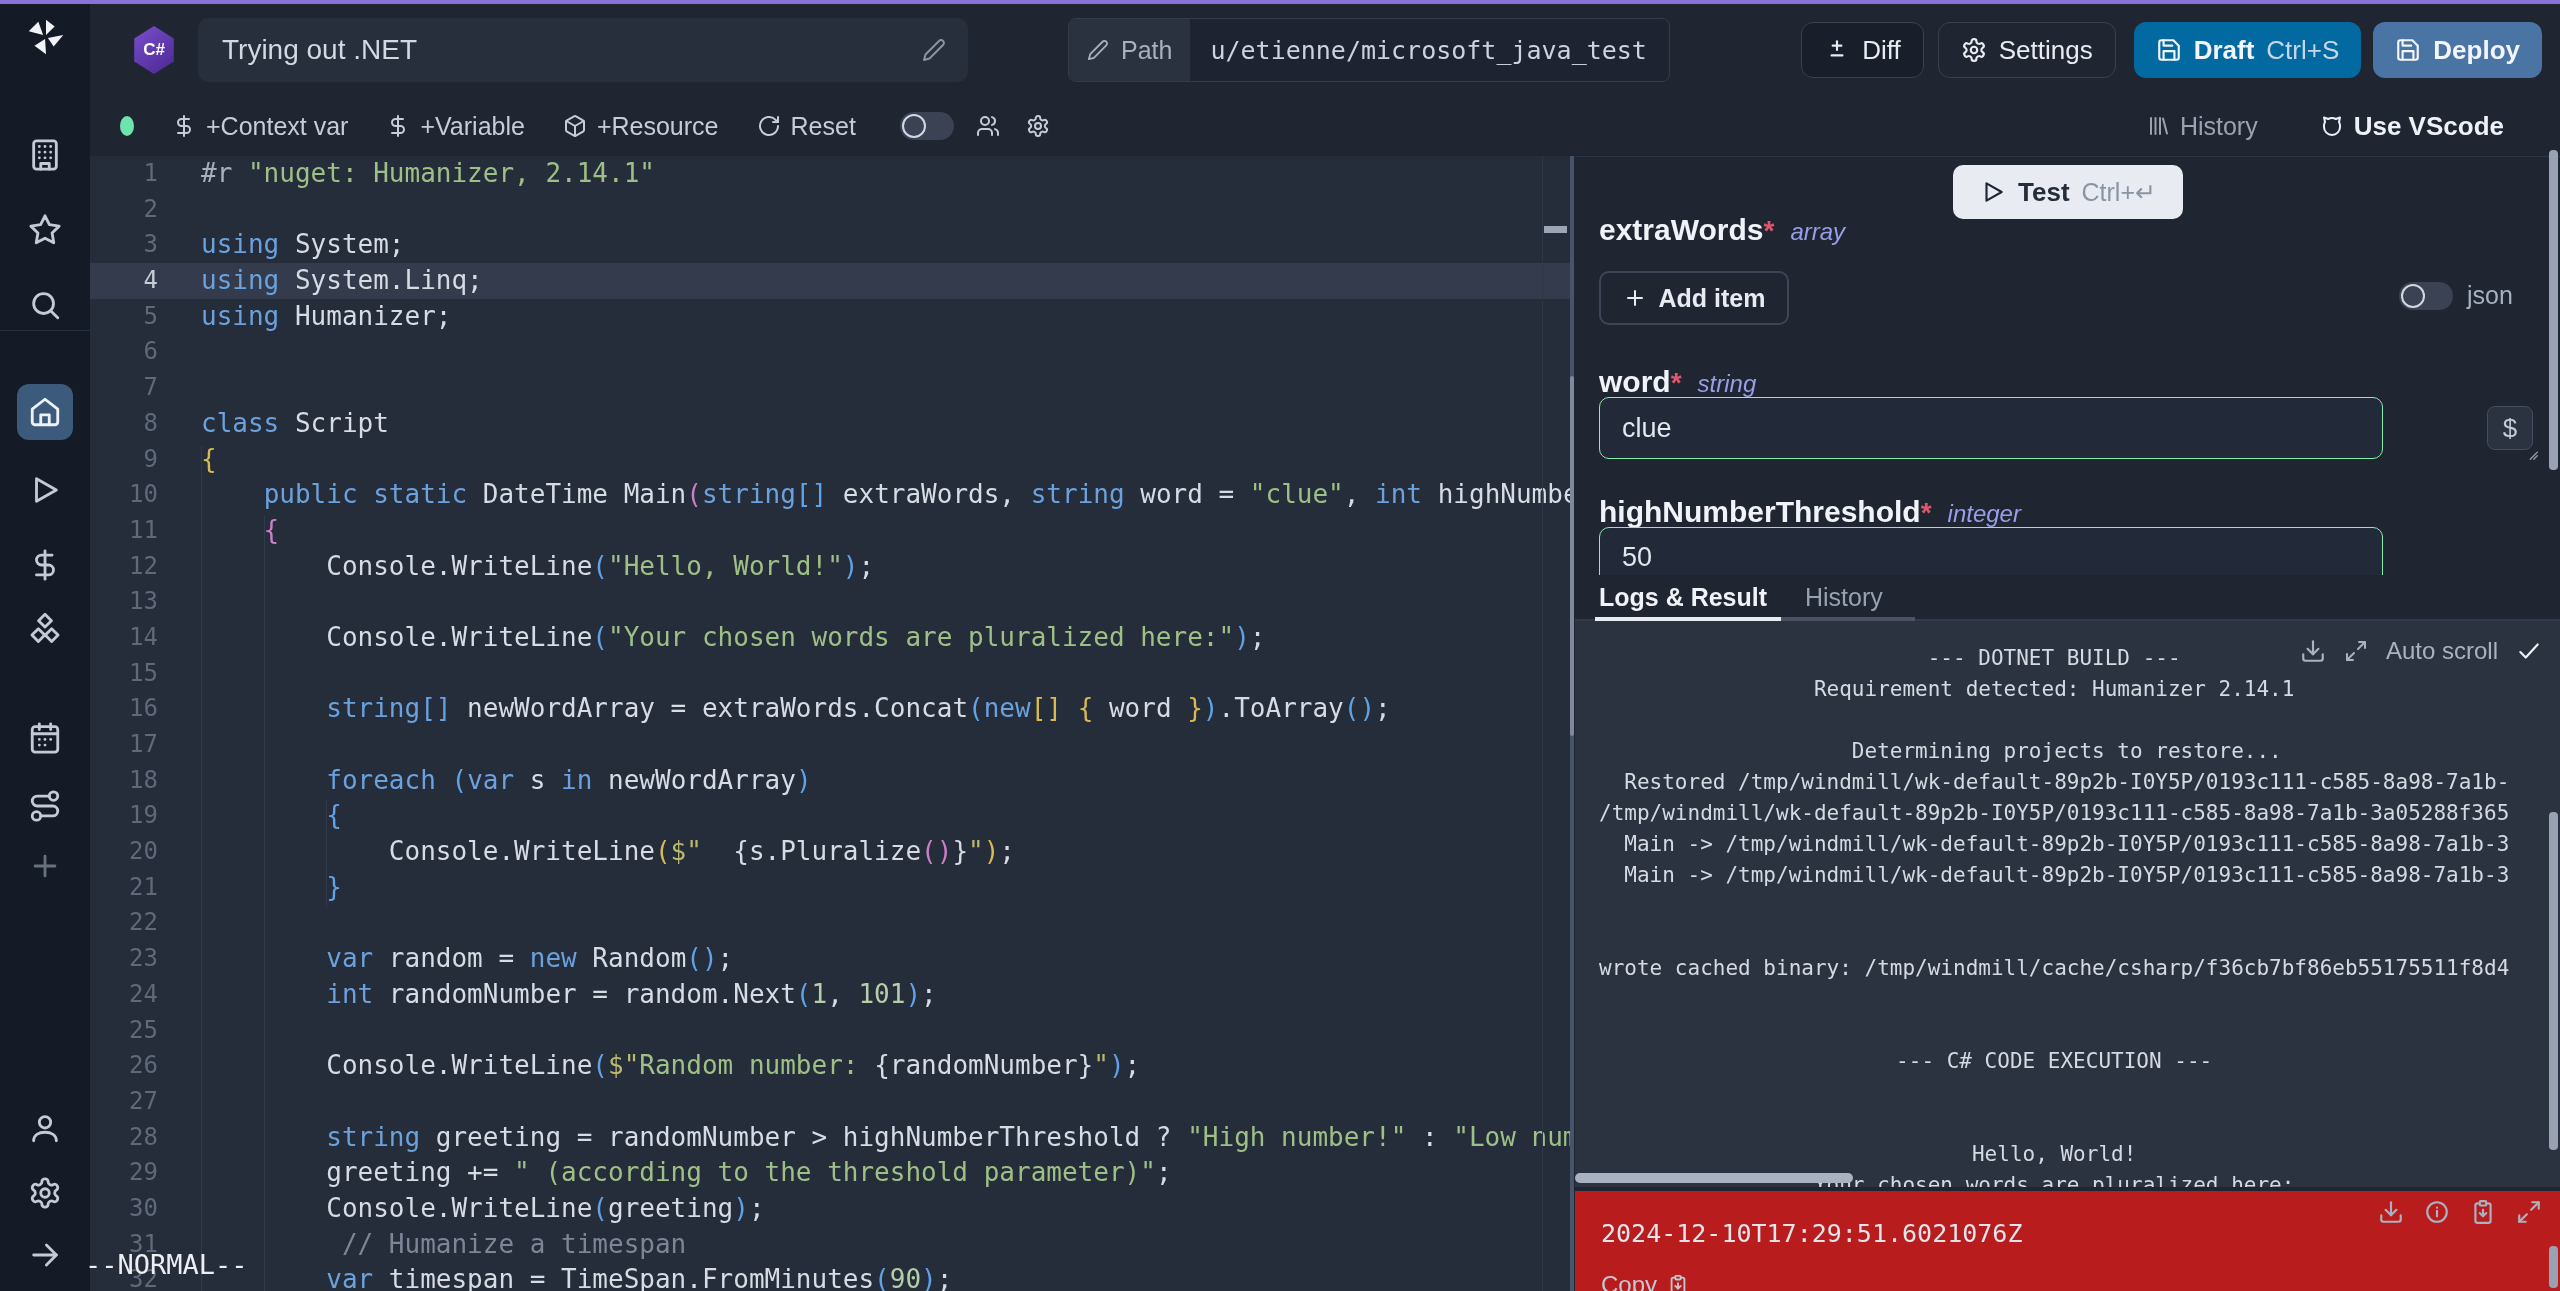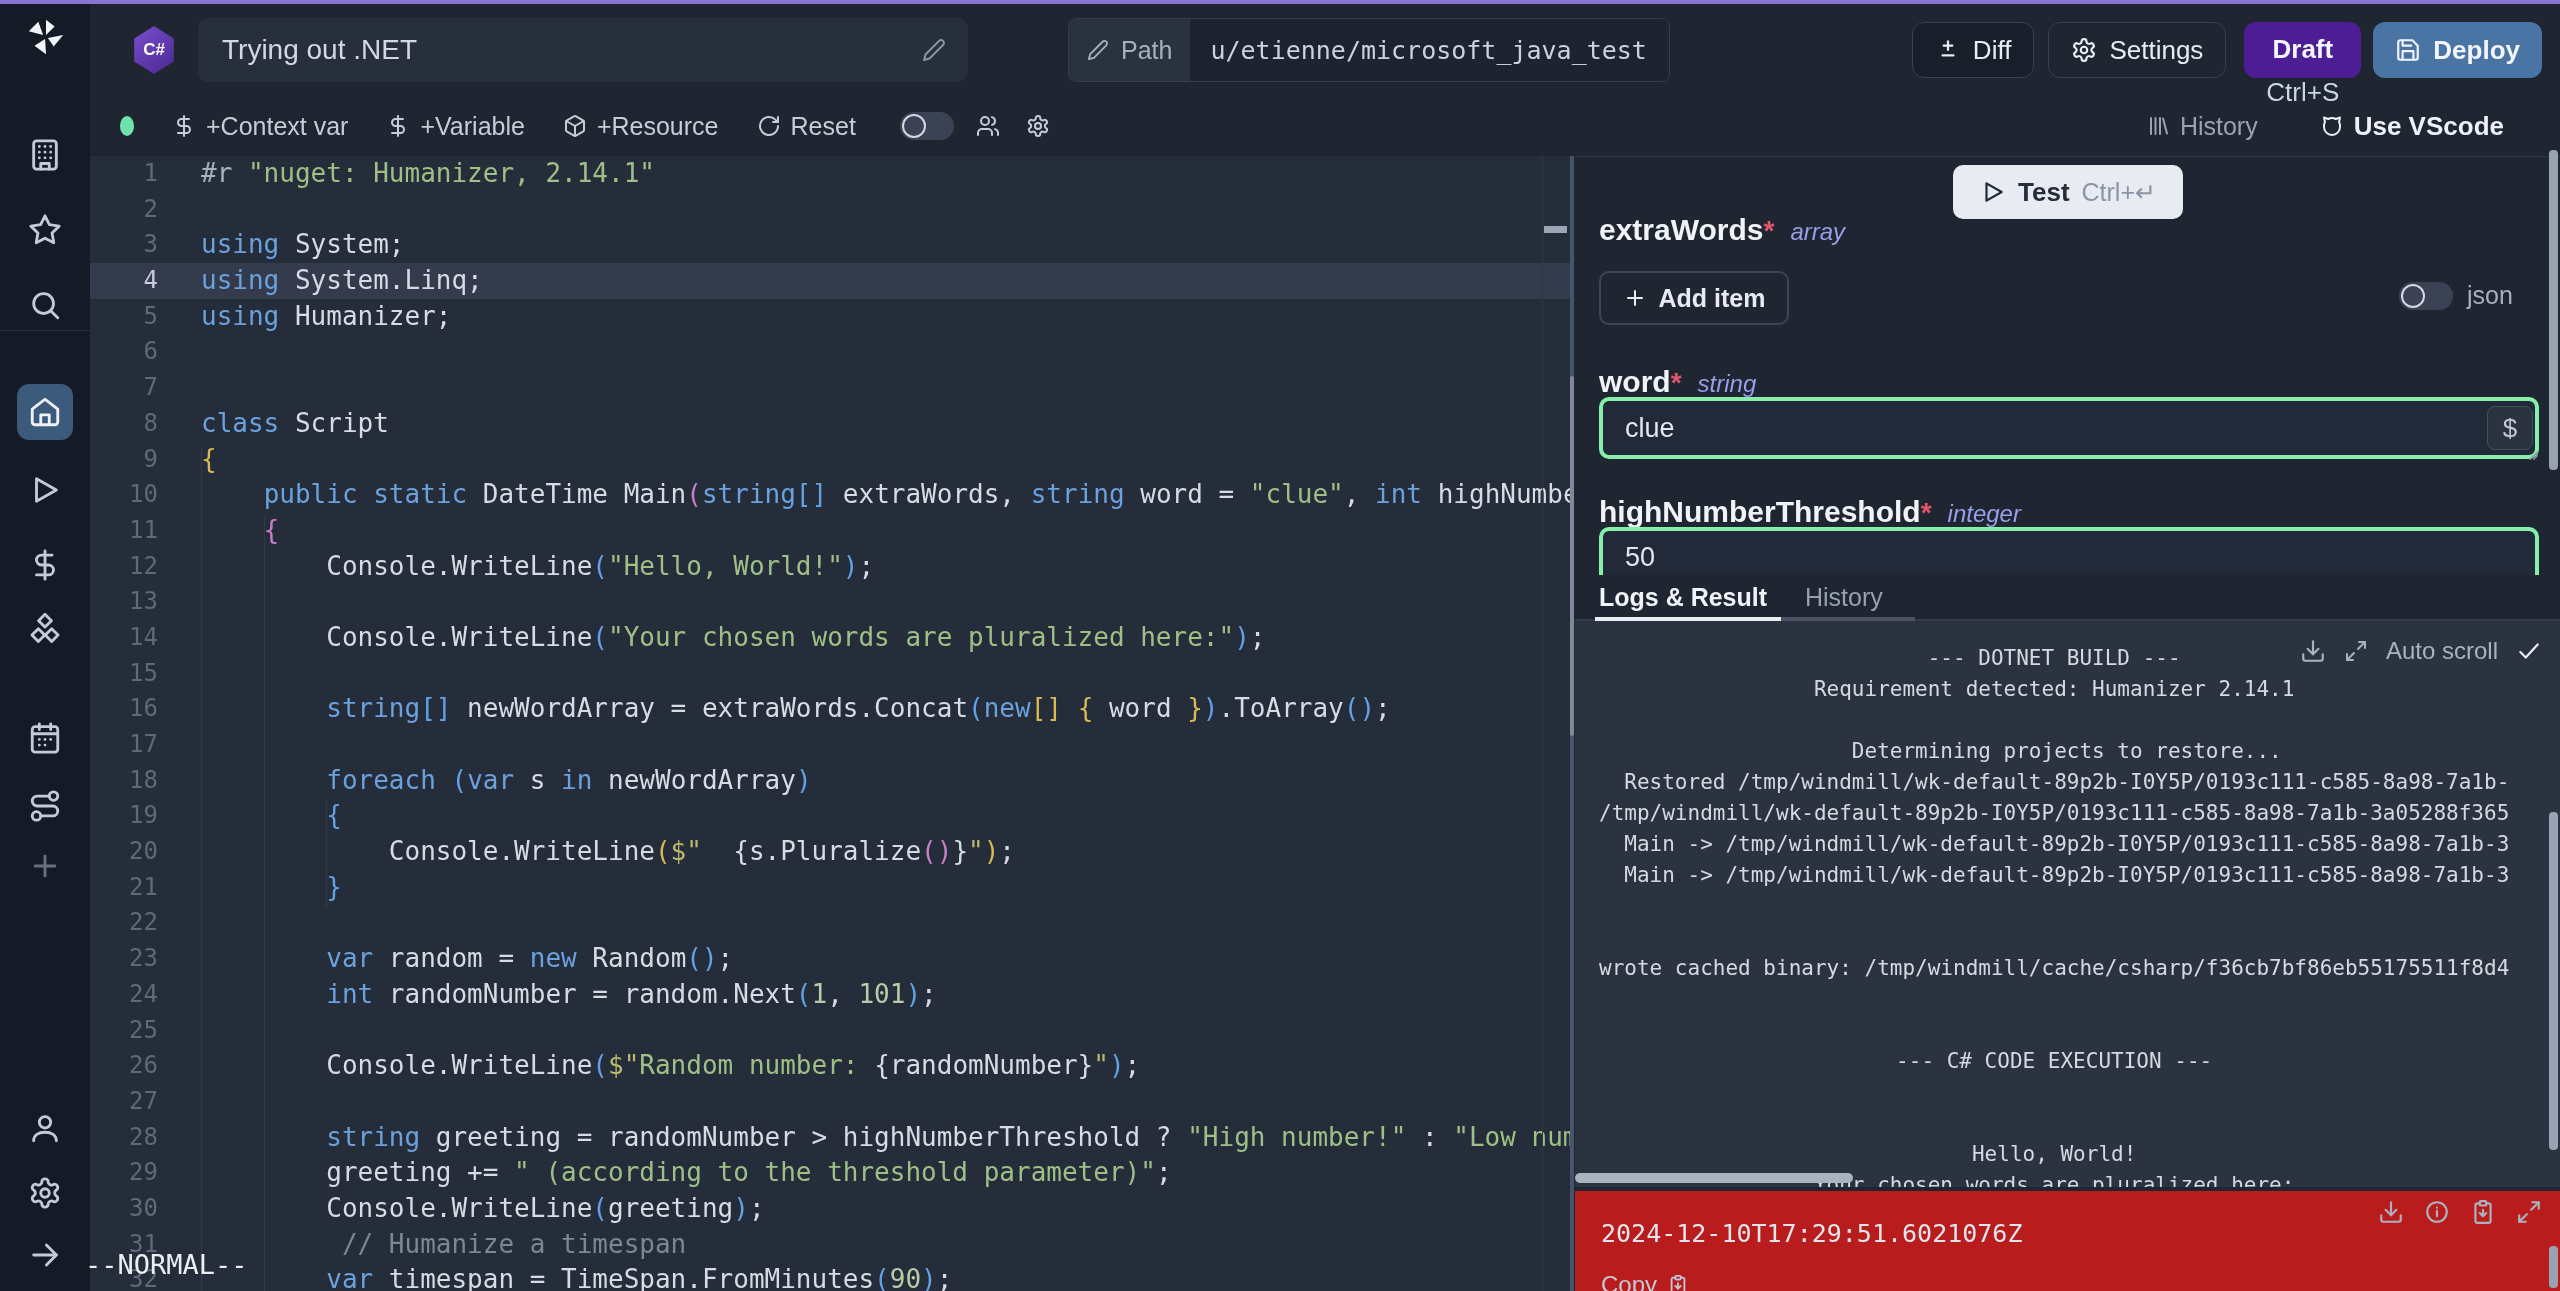--- a/index.html
+++ b/index.html
@@ -33,21 +33,21 @@
   .path-chip{margin-left:100px;width:602px;height:64px;border:1px solid #353c4c;border-radius:8px;
       display:flex;align-items:stretch;overflow:hidden;flex:none;cursor:pointer;}
   .path-chip .seg1{background:#2b323f;display:flex;align-items:center;gap:12px;padding:0 18px;color:#a7b0bf;font-size:25px;}
   .path-chip .seg1 .ic{width:22px;height:22px;}
   .path-chip .seg2{background:#1d2330;display:flex;align-items:center;padding:0 20px;font-size:25px;color:#cdd3de;}
   .hbtn{height:56px;border-radius:12px;display:flex;align-items:center;gap:12px;padding:0 22px;
       font-size:26px;color:#e9ecf1;border:1px solid #39404f;background:transparent;cursor:pointer;flex:none;}
   .hbtn .ic{width:26px;height:26px;}
   .hbtn.diff{margin-left:auto;background:#191f2a;}
   .hbtn.settings{margin-left:14px;}
-  .hbtn.draft{margin-left:18px;background:#4c1d95;border:none;color:#f2f5f9;font-weight:600;flex-direction:column;}
+  .hbtn.draft{margin-left:18px;background:#0369a1;border:none;color:#f2f5f9;font-weight:600;}
   .hbtn.draft .kbd{color:#c9d6e7;font-weight:400;}
   .hbtn.deploy{margin-left:12px;margin-right:18px;background:#4a74a3;border:none;color:#f2f5f9;font-weight:600;}
 
   
   .toolbar{position:absolute;left:90px;top:96px;right:0;height:60px;display:flex;align-items:center;}
   .dot{width:14px;height:20px;border-radius:50%;background:#6fe3ac;margin-left:30px;flex:none;}
   .tbtn{display:flex;align-items:center;gap:10px;margin-left:38px;font-size:25px;color:#c6cdd8;cursor:pointer;flex:none;}
   .tbtn .ic{width:24px;height:24px;}
   .toggle{width:54px;height:28px;border-radius:14px;background:#3a4254;position:relative;cursor:pointer;flex:none;}
   .toggle .knob{position:absolute;left:2px;top:2px;width:24px;height:24px;border-radius:50%;border:2px solid #d2d8e2;}
@@ -86,21 +86,21 @@
   .arg-label{position:absolute;left:24px;display:flex;align-items:baseline;}
   .arg-label .nm{font-size:30px;font-weight:700;color:#f0f3f7;}
   .arg-label .req{font-size:28px;color:#e2556b;font-weight:700;}
   .arg-label .ty{font-size:24px;font-style:italic;color:#989fe8;margin-left:16px;}
   .json-row{position:absolute;left:824px;top:124px;display:flex;align-items:flex-end;gap:14px;}
   .json-row .jl{font-size:25px;color:#a7b0bf;}
   .additem{position:absolute;left:24px;top:114px;width:190px;height:54px;border:2px solid #3e4556;border-radius:10px;
       display:flex;align-items:center;justify-content:center;gap:12px;cursor:pointer;}
   .additem .ic{width:24px;height:24px;color:#e8ebf1;}
   .additem .al{font-size:25px;color:#e8ebf1;font-weight:700;}
-  .p-input{position:absolute;left:24px;width:940px;height:62px;background:#222938;border:4px solid #86efac;border-radius:10px;
+  .p-input{position:absolute;left:24px;width:784px;height:62px;background:#222938;border:1px solid #86efac;border-radius:10px;
       color:#e3e7ee;font-size:27px;font-family:"Liberation Sans",sans-serif;padding:0 22px;outline:none;}
   .varbtn{position:absolute;width:46px;height:44px;background:#2c3340;border:1px solid #454d5e;border-radius:8px;
       display:flex;align-items:center;justify-content:center;font-size:26px;color:#c3cad6;cursor:pointer;}
   .resize-mark{position:absolute;width:14px;height:14px;color:#8b94a4;}
   .tabsbar{position:absolute;left:0;top:418px;width:100%;height:46px;background:#1f2531;border-bottom:2px solid #313a4a;z-index:3;}
   .tab1{position:absolute;left:24px;top:8px;font-size:25px;font-weight:600;color:#f0f3f7;cursor:pointer;}
   .tab2{position:absolute;left:230px;top:8px;font-size:25px;color:#97a1b1;cursor:pointer;}
   .tab-u1{position:absolute;left:20px;bottom:-2px;width:186px;height:4px;background:#e9ecf2;}
   .tab-u2{position:absolute;left:206px;bottom:-2px;width:134px;height:4px;background:#4a5264;}
   .logarea{position:absolute;left:0;top:464px;width:100%;height:566px;background:#2b3341;overflow:hidden;}

